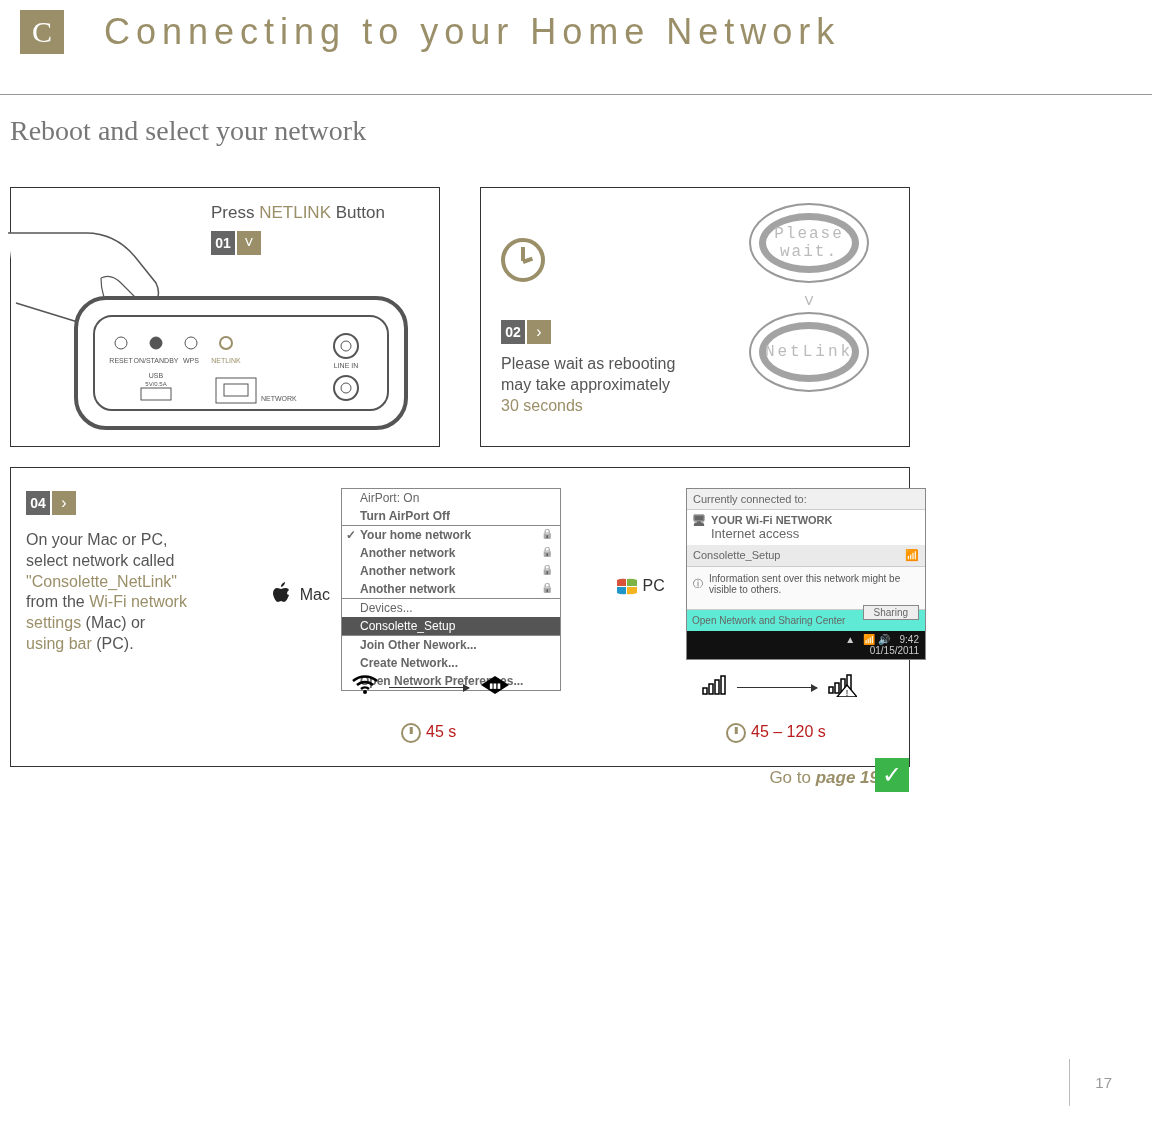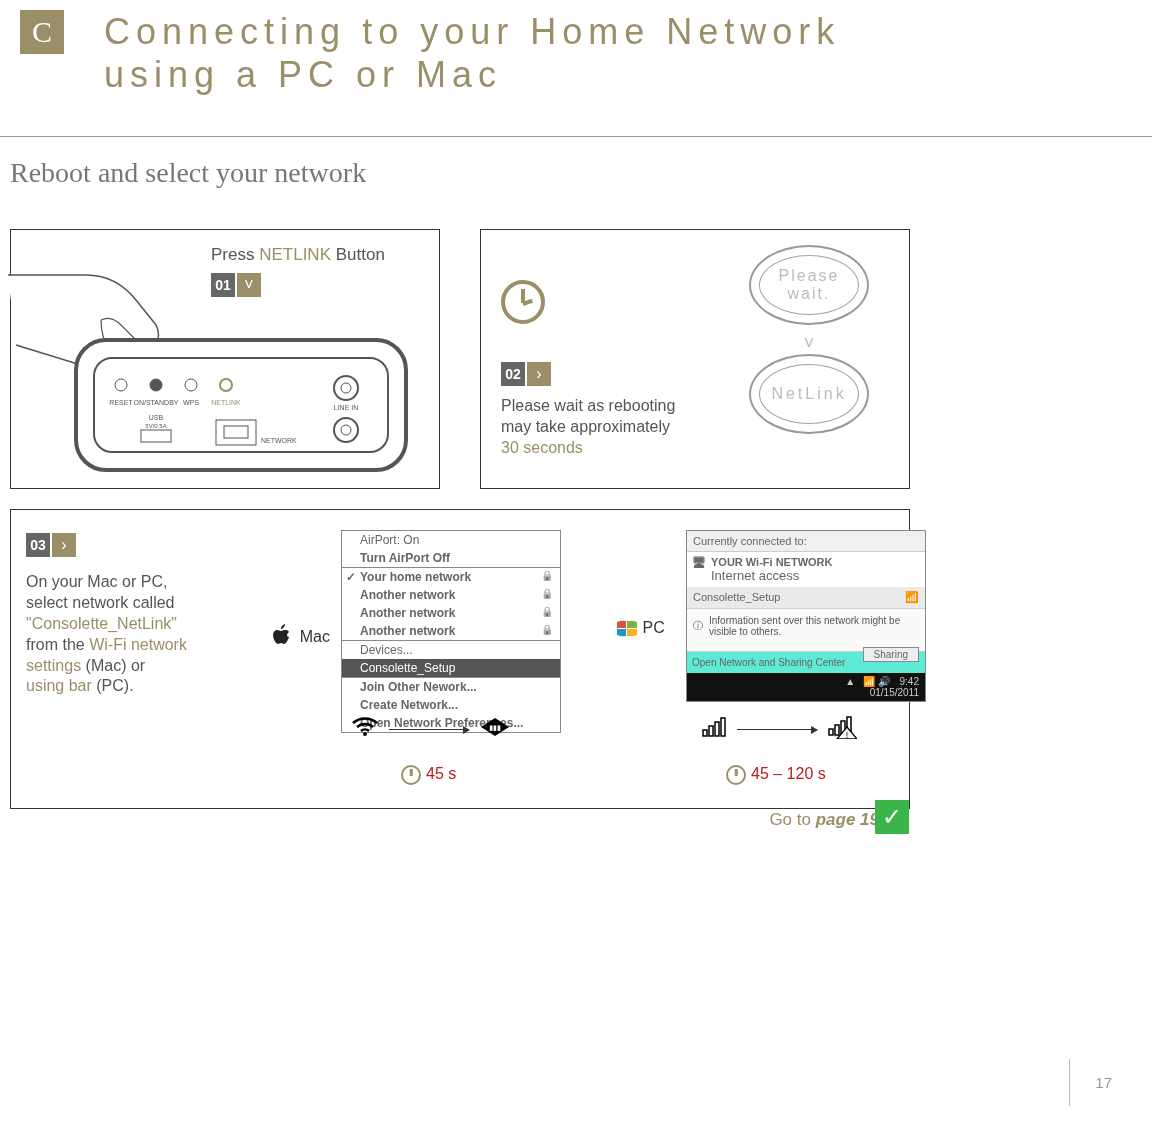--- a/index.html
+++ b/index.html
@@ -43,21 +43,21 @@
 .card1-inner { padding: 10px 10px 10px 10px; position:relative; }
 .press-label { font-size:17px; color:#555; margin-left: 190px; margin-top: 5px; }
 .press-label .hl { color:#9a8f68; }
 .device-svg { position:absolute; left:-5px; top:40px; }
 .clock-ring { width:44px; height:44px; border:4px solid #9a8f68; border-radius:50%; position:relative; }
 .clock-ring::after { content:''; position:absolute; width:4px; height:14px; background:#9a8f68; left:50%; top:5px; transform:translateX(-50%); }
 .clock-ring::before { content:''; position:absolute; width:10px; height:4px; background:#9a8f68; left:50%; top:50%; transform-origin:left; transform:rotate(-20deg); }
 .c2-left { float:left; width: 200px; padding: 10px 0 0 10px;}
 .c2-right { float:right; width: 180px; text-align:center; padding-top:5px; }
 .ring { width:120px; height:80px; border:2px solid #999; border-radius:50%; margin:0 auto 8px; display:flex; align-items:center; justify-content:center; font-size:16px; color:#bbb;}
-.ring-inner { width:100px; height:60px; border:1px solid #a3a3a3; border-radius:50%; display:flex; align-items:center; justify-content:center;}
+.ring-inner { width:100px; height:60px; border:7px solid #a3a3a3; border-radius:50%; display:flex; align-items:center; justify-content:center;font-family:Liberation Mono, monospace;}
 .wait-text { font-size:16px; color:#555; line-height:1.3; margin-top:10px;}
 .wait-text .hl { color:#9a8f68; }
 .c3-text { width: 200px; font-size:16px; color:#555; line-height:1.3; margin-top:15px;}
 .c3-text .hl, .c3-highlight { color:#9a8f68; }
 .mac-block, .pc-block { position:absolute; top:20px; }
 .mac-block { left: 260px; width: 300px; }
 .pc-block { left: 620px; width: 260px; }
 .logo-col { position:absolute; }
 .mac-logo { left:260px; top:110px; font-size:24px; }
 .pc-logo { left:605px; top:108px; }
@@ -96,21 +96,20 @@
 .apple-icon svg, .win-icon svg { vertical-align:middle; }
 .sig { display:inline-block;}
 </style>
 </head>
 <body>
 
 <div class="header-row">
   <div class="section-badge">C</div>
   <div class="title">
     <span>Connecting to your Home Network</span><br>
-    <span>using a PC or Mac</span>
   </div>
 </div>
 
 <hr class="hr">
 
 <div style="padding: 0 10px;">
   <div class="subhead">Reboot and select your network</div>
 
   <div class="grid1">
 
@@ -179,21 +178,21 @@
         <div style="color:#bbb; font-size:18px;">˅</div>
         <div class="ring">
             <div class="ring-inner" style="letter-spacing:3px;">NetLink</div>
           </div>
       </div>
     </div>
   </div>
 
   <div class="card card3">
     <div class="step-line">
-      <span class="step-num">03</span>
+      <span class="step-num">04</span>
       <span class="step-arrow-right">›</span>
     </div>
     <div class="c3-text">
       <span>On your Mac or PC,</span><br>
       <span>select network called</span><br>
       <span class="c3-highlight">"Consolette_NetLink"</span><br>
       <span>from the </span><span class="c3-highlight">Wi-Fi network</span><br>
       <span class="c3-highlight">settings</span><span> (Mac) or</span><br>
       <span class="c3-highlight">using bar</span><span> (PC).</span>
     </div>

